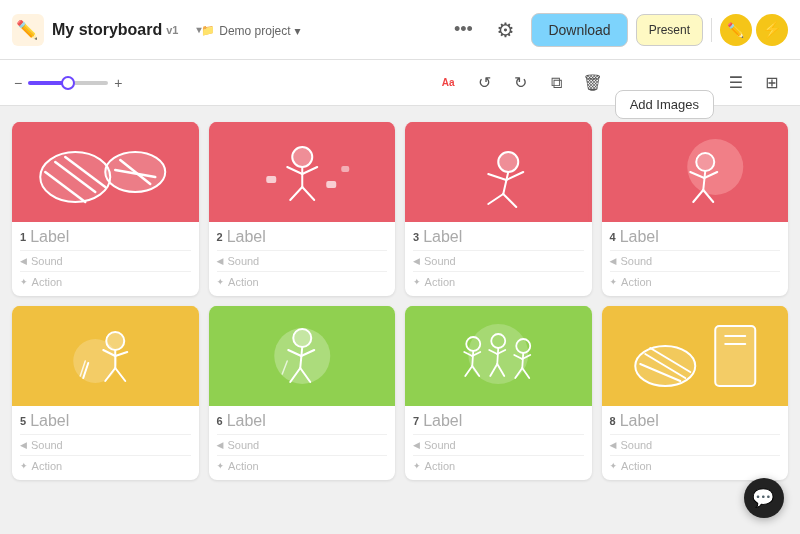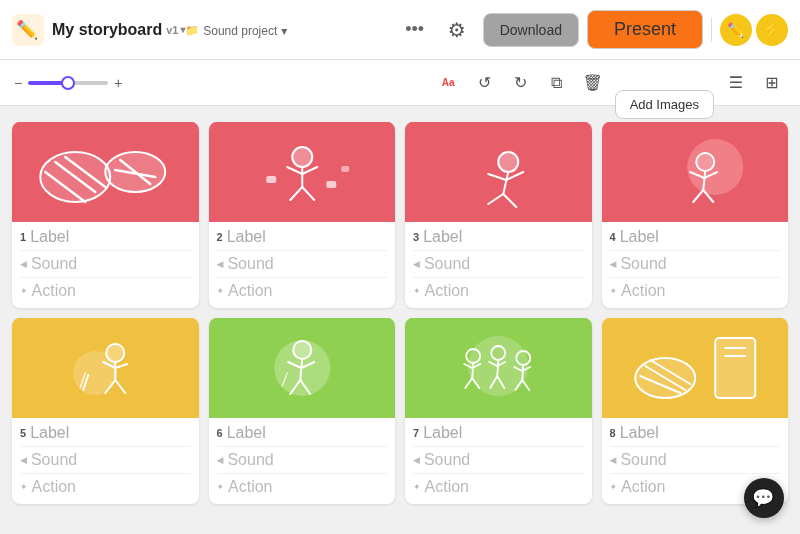--- a/index.html
+++ b/index.html
@@ -11,40 +11,40 @@
       padding: 0 12px; height: 60px; border-bottom: 1px solid #e0e0e0;
       gap: 8px;
     }
     .logo-icon {
       width: 32px; height: 32px; background: #fff3e0; border-radius: 6px;
       display: flex; align-items: center; justify-content: center;
       font-size: 18px; color: #f5a623; flex-shrink: 0;
     }
     .title-area { display: flex; flex-direction: row; }
     .project-title { display: flex; align-items: center; gap: 4px; font-size: 16px; font-weight: 600; color: #222; }
-    .version-badge { font-size: 11px; color: #888; display: flex; align-items: center; gap: 2px; }
+    .version-badge { font-size: 11px; color: #888; display: flex; align-items: center; gap: 18px; }
     .chevron-icon { font-size: 10px; color: #888; }
     .project-sub { display: flex; align-items: center; gap: 4px; font-size: 12px; color: #666; margin-top: 2px; }
     .folder-icon { font-size: 11px; }
     .header-spacer { flex: 1; }
     .dots-btn {
       width: 32px; height: 32px; border-radius: 6px; border: none; background: transparent;
       cursor: pointer; font-size: 18px; color: #666; display: flex; align-items: center; justify-content: center;
     }
     .gear-btn {
       width: 36px; height: 36px; border-radius: 6px; border: none; background: transparent;
       cursor: pointer; font-size: 20px; color: #555; display: flex; align-items: center; justify-content: center;
     }
     .download-btn {
       padding: 8px 16px; border: 1.5px solid #ccc; border-radius: 8px;
-      background: #a3a3a3; cursor: pointer; font-size: 14px; font-weight: 500; color: #333;
+      background: #7dd3fc; cursor: pointer; font-size: 14px; font-weight: 500; color: #333;
     }
     .present-btn {
-      padding: 8px 26px; border: 1.5px solid #ccc; border-radius: 8px;
-      background: #f97316; cursor: pointer; font-size: 18px; font-weight: 500; color: #333;
+      padding: 8px 12px; border: 1.5px solid #ccc; border-radius: 8px;
+      background: #fef9c3; cursor: pointer; font-size: 12px; font-weight: 500; color: #333;
     }
     .share-btn {
       padding: 8px 18px; border: none; border-radius: 8px;
       background: #6c47ff; cursor: pointer; font-size: 14px; font-weight: 600; color: #fff;
     }
     .lightning-btn {
       width: 32px; height: 32px; border-radius: 50%; background: #f5c518;
       display: flex; align-items: center; justify-content: center; font-size: 16px; color: #fff;
       border: none; cursor: pointer;
     }
@@ -116,21 +116,21 @@
     .frame-image {
       width: 100%; height: 100px; position: relative; overflow: hidden;
     }
     .frame-image svg { width: 100%; height: 100%; }
     .frame-meta { padding: 6px 8px; }
     .frame-number-label { display: flex; align-items: center; gap: 4px; margin-bottom: 4px; }
     .frame-num { font-size: 11px; font-weight: 700; color: #555; }
     .frame-label-text { font-size: 16px; color: #aaa; }
     .frame-row { display: flex; align-items: center; gap: 4px; padding: 2px 0; }
     .frame-row-icon { font-size: 9px; color: #bbb; }
-    .frame-row-text { font-size: 16px; color: #bbb; }
+    .frame-row-text { font-size: 11px; color: #bbb; }
     .frame-divider { height: 1px; background: #f0f0f0; margin: 2px 0; }
 
     
     .chat-bubble {
       position: fixed; bottom: 16px; right: 16px;
       width: 40px; height: 40px; border-radius: 50%; background: #222;
       display: flex; align-items: center; justify-content: center;
       cursor: pointer; font-size: 18px; color: #fff; box-shadow: 0 2px 8px rgba(0,0,0,0.3);
     }
   </style>
@@ -144,21 +144,21 @@
   <div class="title-area">
     <div class="project-title">
       <span>My storyboard</span>
       <span class="version-badge">
         <span>v1</span>
         <span class="chevron-icon">▾</span>
       </span>
     </div>
     <div class="project-sub">
       <span class="folder-icon">📁</span>
-      <span>Sound project</span>
+      <span>Demo project</span>
       <span>▾</span>
     </div>
   </div>
   <div class="header-spacer"></div>
   <button class="dots-btn">
     <span>•••</span>
   </button>
   <button class="gear-btn">
     <span>⚙</span>
   </button>

